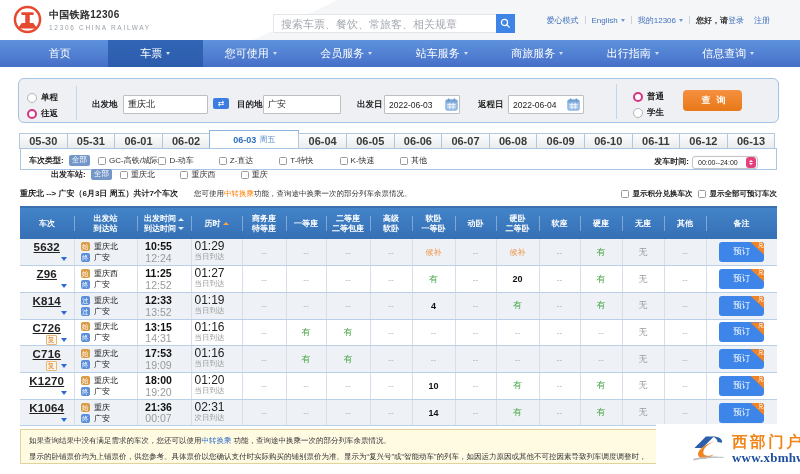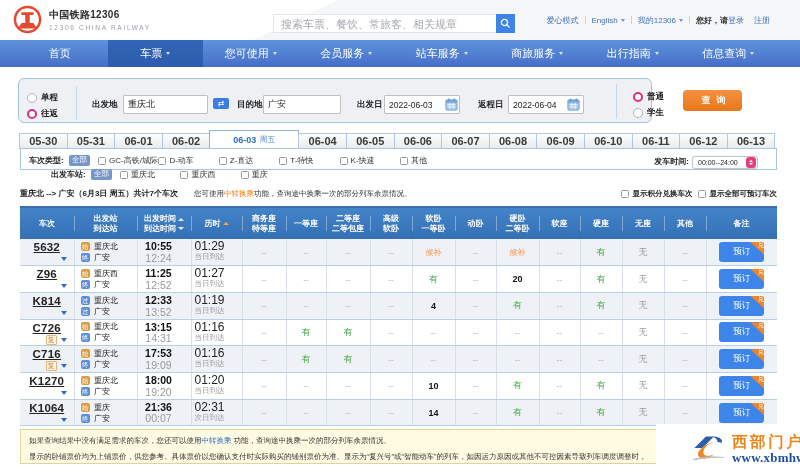--- a/index.html
+++ b/index.html
@@ -30,21 +30,21 @@
 .greeting { color:#333; font-weight:700; }
 .caret-blue { display:inline-block; width:0; height:0; border-left:2.8px solid transparent; border-right:2.8px solid transparent; border-top:3.2px solid #6f97d2; margin-left:3px; vertical-align:1px; }
 
 .nav { position:absolute; left:0; top:40px; width:800px; height:27px;
   background:linear-gradient(#5e92dd, #466fc8); display:flex; padding:0 12px; }
 .nav-item { width:95.5px; height:27px; display:flex; align-items:center; justify-content:center;
   color:#fff; font-size:11px; cursor:pointer; }
 .nav-item.active { background:linear-gradient(#3265b5, #2c5cad); }
 .caret-white { display:inline-block; width:0; height:0; border-left:2.8px solid transparent; border-right:2.8px solid transparent; border-top:3.2px solid #cfe0f5; margin-left:4px; }
 
-.panel { position:absolute; left:18px; top:78px; width:634px; height:45px;
+.panel { position:absolute; left:18px; top:78px; width:761px; height:45px;
   background:#eff0f3; border:1px solid #a3c3e6; border-radius:6px; }
 .panel > * { position:absolute; }
 .trip-radios { left:8px; top:13px; display:flex; flex-direction:column; gap:4px; }
 .radio-row { display:flex; align-items:center; font-size:8.5px; font-weight:700; color:#222; white-space:nowrap; }
 .radio { width:10px; height:10px; border-radius:50%; background:#fff; border:1px solid #b3b3b3; margin-right:4px; flex:none; }
 .radio.checked { border:2.8px solid #d6337f; }
 .vsep { width:1px; background:#c2d7ec; }
 .vsep.v1 { left:57px; top:7px; height:34px; }
 .vsep.v2 { left:597px; top:5px; height:35px; }
 .f-label { font-size:8.5px; font-weight:700; color:#222; white-space:nowrap; top:20px; }

